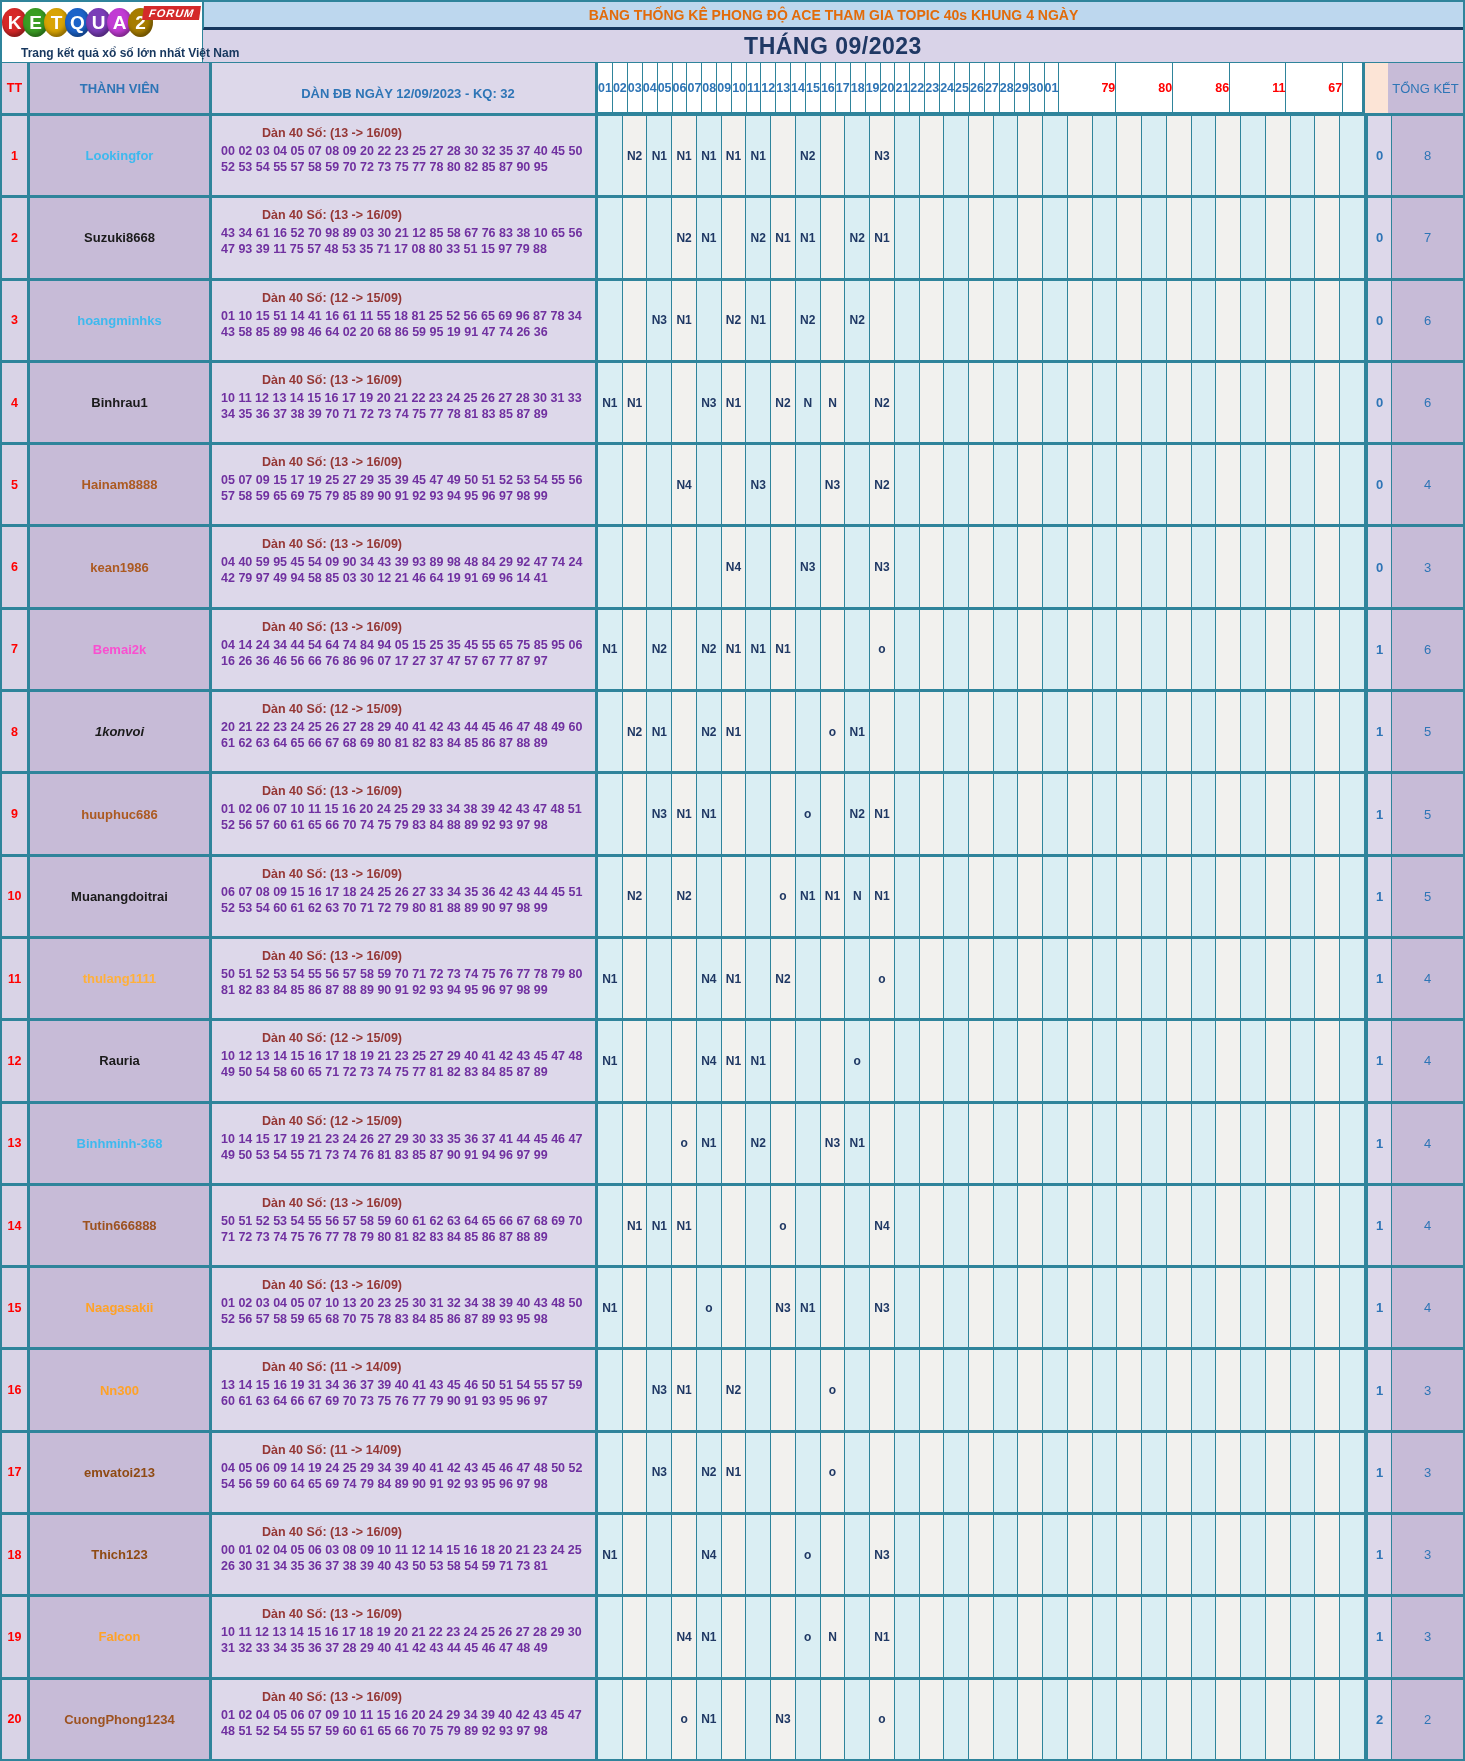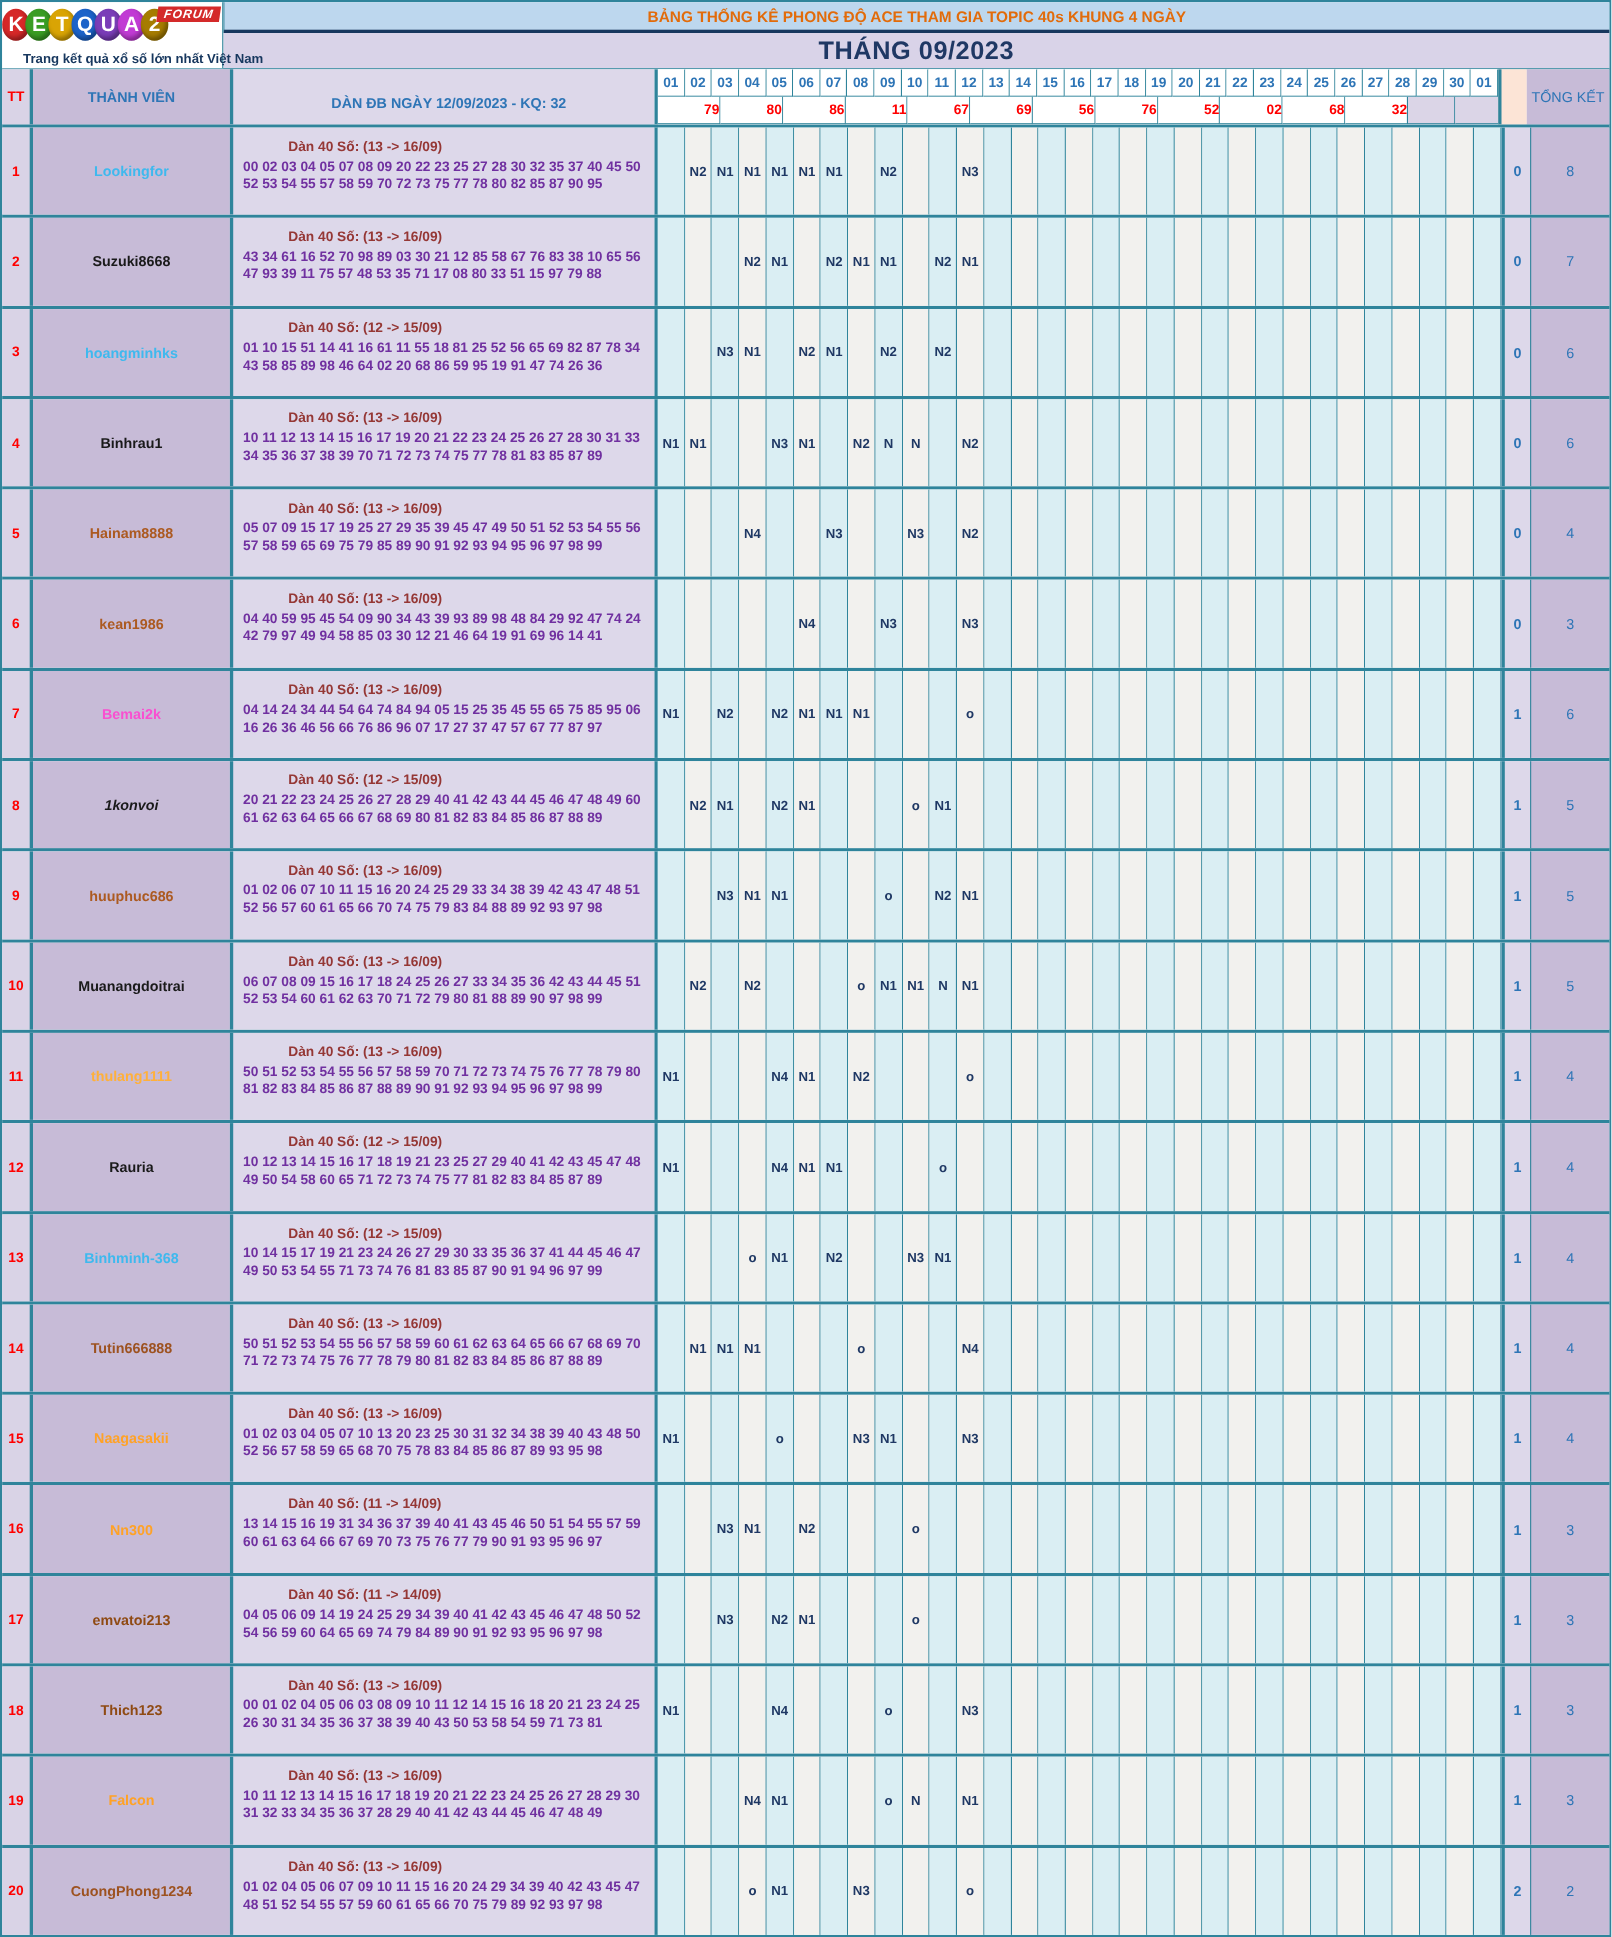--- a/index.html
+++ b/index.html
@@ -21,21 +21,21 @@
   .c-member{flex:0 0 182px;border-left:3px solid #2f849b;}
   .c-dan{flex:0 0 386px;border-left:3px solid #2f849b;}
   .c-days{flex:0 0 767px;border-left:3px solid #2f849b;display:flex;}
   .c-tka{flex:0 0 26px;border-left:3px solid #2f849b;}
   .c-tkb{flex:1;border-left:1px solid #2f849b;}
   .cell{box-sizing:border-box;overflow:hidden;}
 
   
   .hdr{height:50px;display:flex;flex:0 0 auto;border-top:1px solid #2f849b;border-bottom:3px solid #2f849b;}
   .hcell{background:#fce4d6;color:#2e75b6;font-weight:bold;font-size:13px;display:flex;align-items:center;justify-content:center;box-sizing:border-box;}
-  .hdays{flex-direction:column;display:flex;background:#fff;}
+  .hdays{display:flex;background:#fff;}
   .hdays-row{display:flex;flex:1;}
   .hd{flex:1;border-right:1px solid #2f849b;border-bottom:1px solid #2f849b;display:flex;align-items:center;justify-content:center;font-weight:bold;font-size:12.5px;color:#2e75b6;box-sizing:border-box;background:#ffffff;}
   .hres{color:#ff0000;padding-left:42px;}
   .hres.empty{background:#dbd5e7;}
 
   
   .body{flex:1;display:flex;flex-direction:column;}
   .row{flex:1;display:flex;border-bottom:3px solid #2f849b;box-sizing:border-box;}
   .row:last-child{border-bottom:none;}
   .c-tt.cell{background:#d9d3e6;color:#ff0000;font-weight:bold;font-size:12.5px;display:flex;align-items:center;justify-content:center;}
@@ -265,21 +265,21 @@
         <div class="c-tka cell">0</div>
         <div class="c-tkb cell">7</div>
       </div>
       <div class="row">
         <div class="c-tt cell">3</div>
         <div class="c-member cell">
           <span style="color: rgb(62, 185, 238);">hoangminhks</span>
         </div>
         <div class="c-dan cell">
           <div class="dan-title">Dàn 40 Số: (12 -&gt; 15/09)</div>
-          <div class="dan-nums">01 10 15 51 14 41 16 61 11 55 18 81 25 52 56 65 69 82 87 78 34</div>
+          <div class="dan-nums">01 10 15 51 14 41 16 61 11 55 18 81 25 52 56 65 69 96 87 78 34</div>
           <div class="dan-nums">43 58 85 89 98 46 64 02 20 68 86 59 95 19 91 47 74 26 36</div>
         </div>
         <div class="c-days">
           <div class="dc alt0"></div>
           <div class="dc alt1"></div>
           <div class="dc alt0">
             <span>N3</span>
           </div>
           <div class="dc alt1">
             <span>N1</span>

